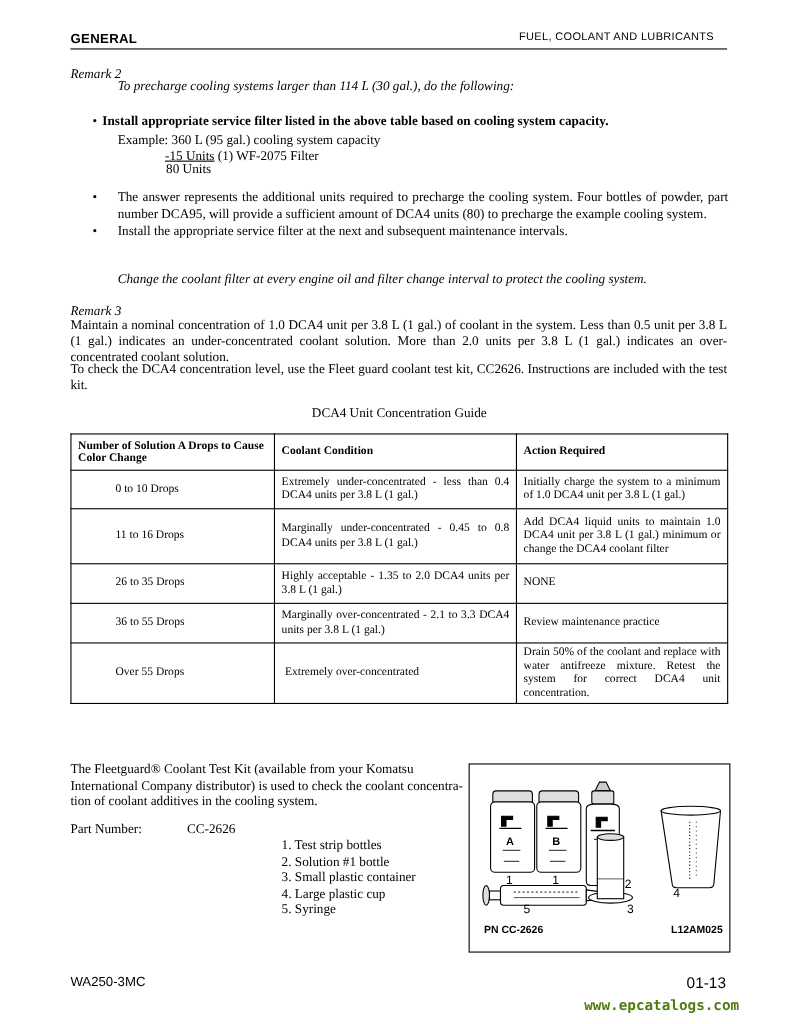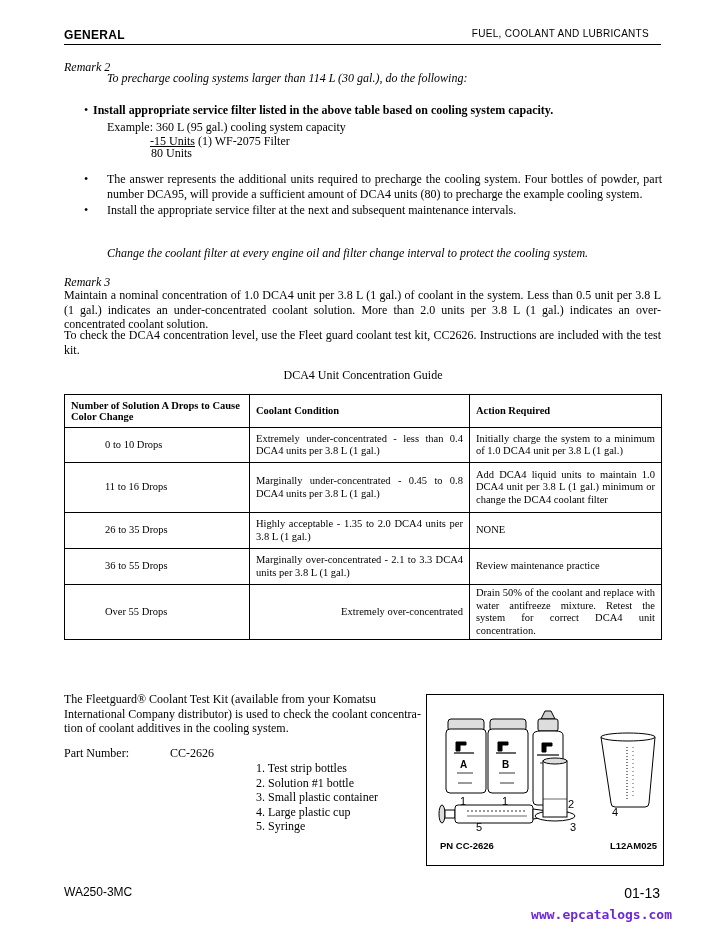--- a/index.html
+++ b/index.html
@@ -24,21 +24,21 @@
   table.guide td.c1 { width: 138px; padding-left: 40px; }
   table.guide td.c2 { width: 204px; text-align: justify; }
   table.guide td.c3 { text-align: justify; }
 
   .figure { position: absolute; left: 426px; top: 694px; width: 236px; height: 170px; border: 1.5px solid #000; background: #fff; }
   .fig-num { position: absolute; font-family: "Liberation Sans", "DejaVu Sans", sans-serif; font-size: 11px; }
   .fig-cap { position: absolute; font-family: "Liberation Sans", "DejaVu Sans", sans-serif; font-size: 9.5px; font-weight: bold; }
 
   .footer-left { position: absolute; left: 64px; top: 885px; font-size: 12px; }
   .footer-right { position: absolute; right: 62px; top: 885px; font-size: 14px; }
-  .watermark { position: absolute; right: 50px; top: 907px; font-size: 13px; font-weight: bold; color: #6d28d9; }
+  .watermark { position: absolute; right: 50px; top: 907px; font-size: 13px; font-weight: bold; color: #4d7c0f; }
 </style>
 </head>
 <body>
 
 <div class="hdr sans">
   <span class="hdr-left">GENERAL</span>
   <span class="hdr-right">FUEL, COOLANT AND LUBRICANTS</span>
 </div>
 
 <div class="abs serif txt ital" style="left:64px; top:60px;">Remark 2</div>
@@ -91,21 +91,21 @@
       <td class="c2">Highly acceptable - 1.35 to 2.0 DCA4 units per 3.8 L (1  gal.)</td>
       <td class="c3">NONE</td>
     </tr>
     <tr style="height:36px;">
       <td class="c1">36 to 55 Drops</td>
       <td class="c2">Marginally  over-concentrated  -  2.1  to  3.3 DCA4 units per 3.8 L (1  gal.)</td>
       <td class="c3">Review maintenance practice</td>
     </tr>
     <tr style="height:49px;">
       <td class="c1">Over 55 Drops</td>
-      <td class="c2" style="text-align:right; padding-left:9px;">Extremely over-concentrated</td>
+      <td class="c2" style="text-align:left; padding-left:9px;">Extremely over-concentrated</td>
       <td class="c3">Drain 50% of the coolant and replace with water antifreeze mixture. Retest the system for correct DCA4 unit concentration.</td>
     </tr>
   </tbody>
 </table>
 
 <div class="abs serif txt" style="left:64px; top:692px; width:362px;">The Fleetguard® Coolant Test Kit (available from your Komatsu International Company distributor) is used to check the coolant concentra-tion of coolant additives in the cooling system.</div>
 <div class="abs serif txt" style="left:64px; top:746px;">Part Number:</div>
 <div class="abs serif txt" style="left:170px; top:746px;">CC-2626</div>
 
 <div class="abs serif txt" style="left:256px; top:761px;">

